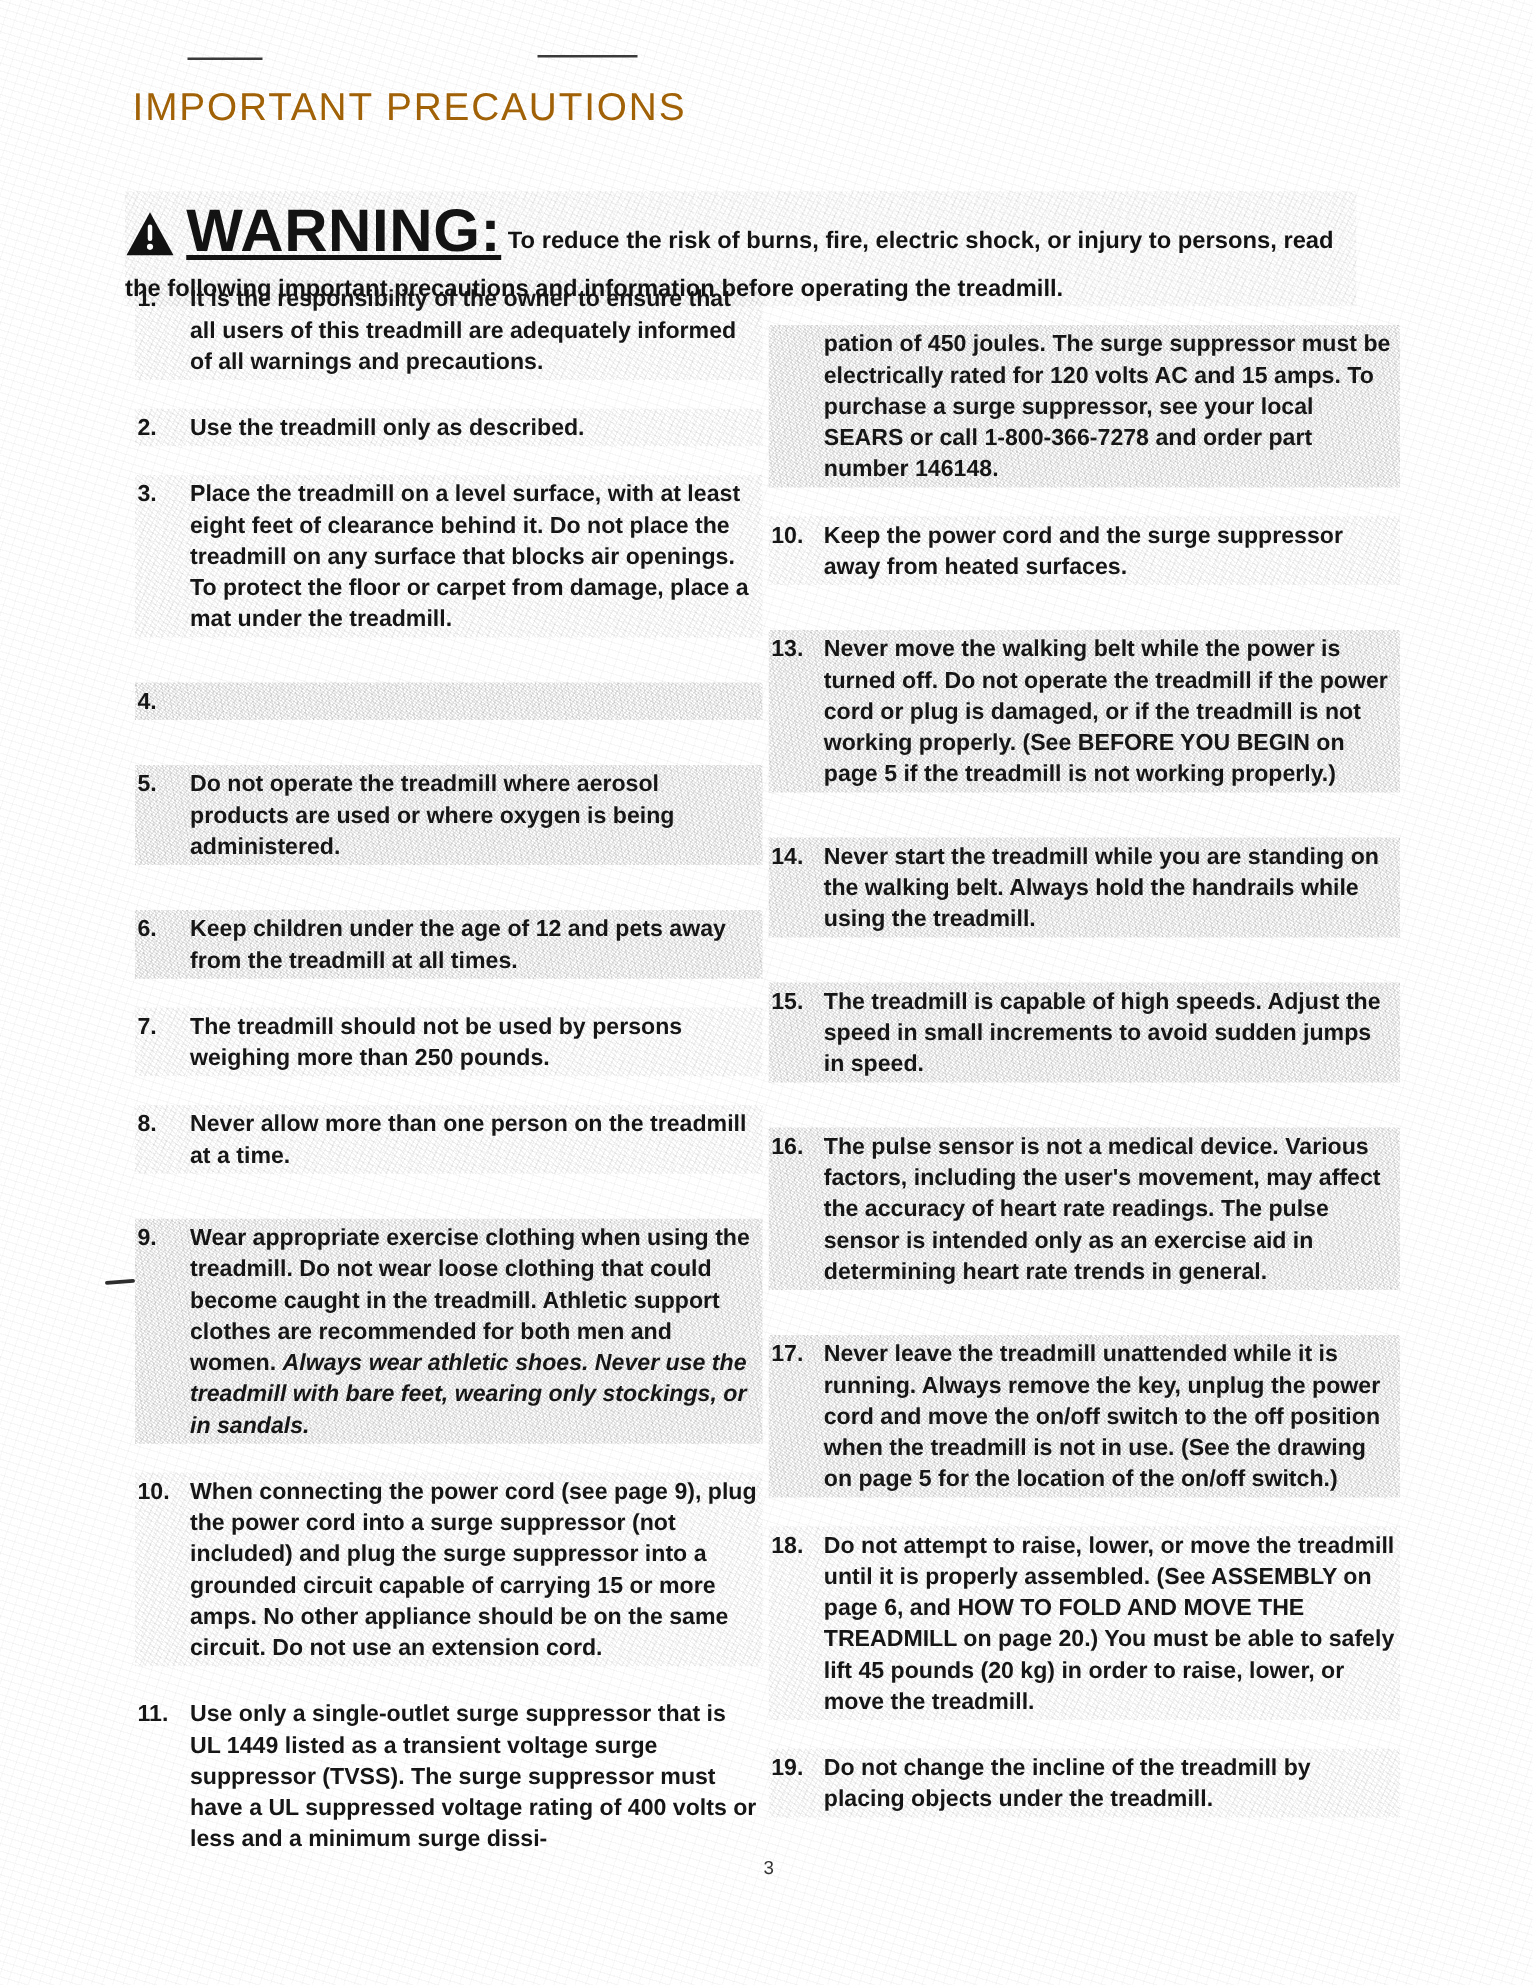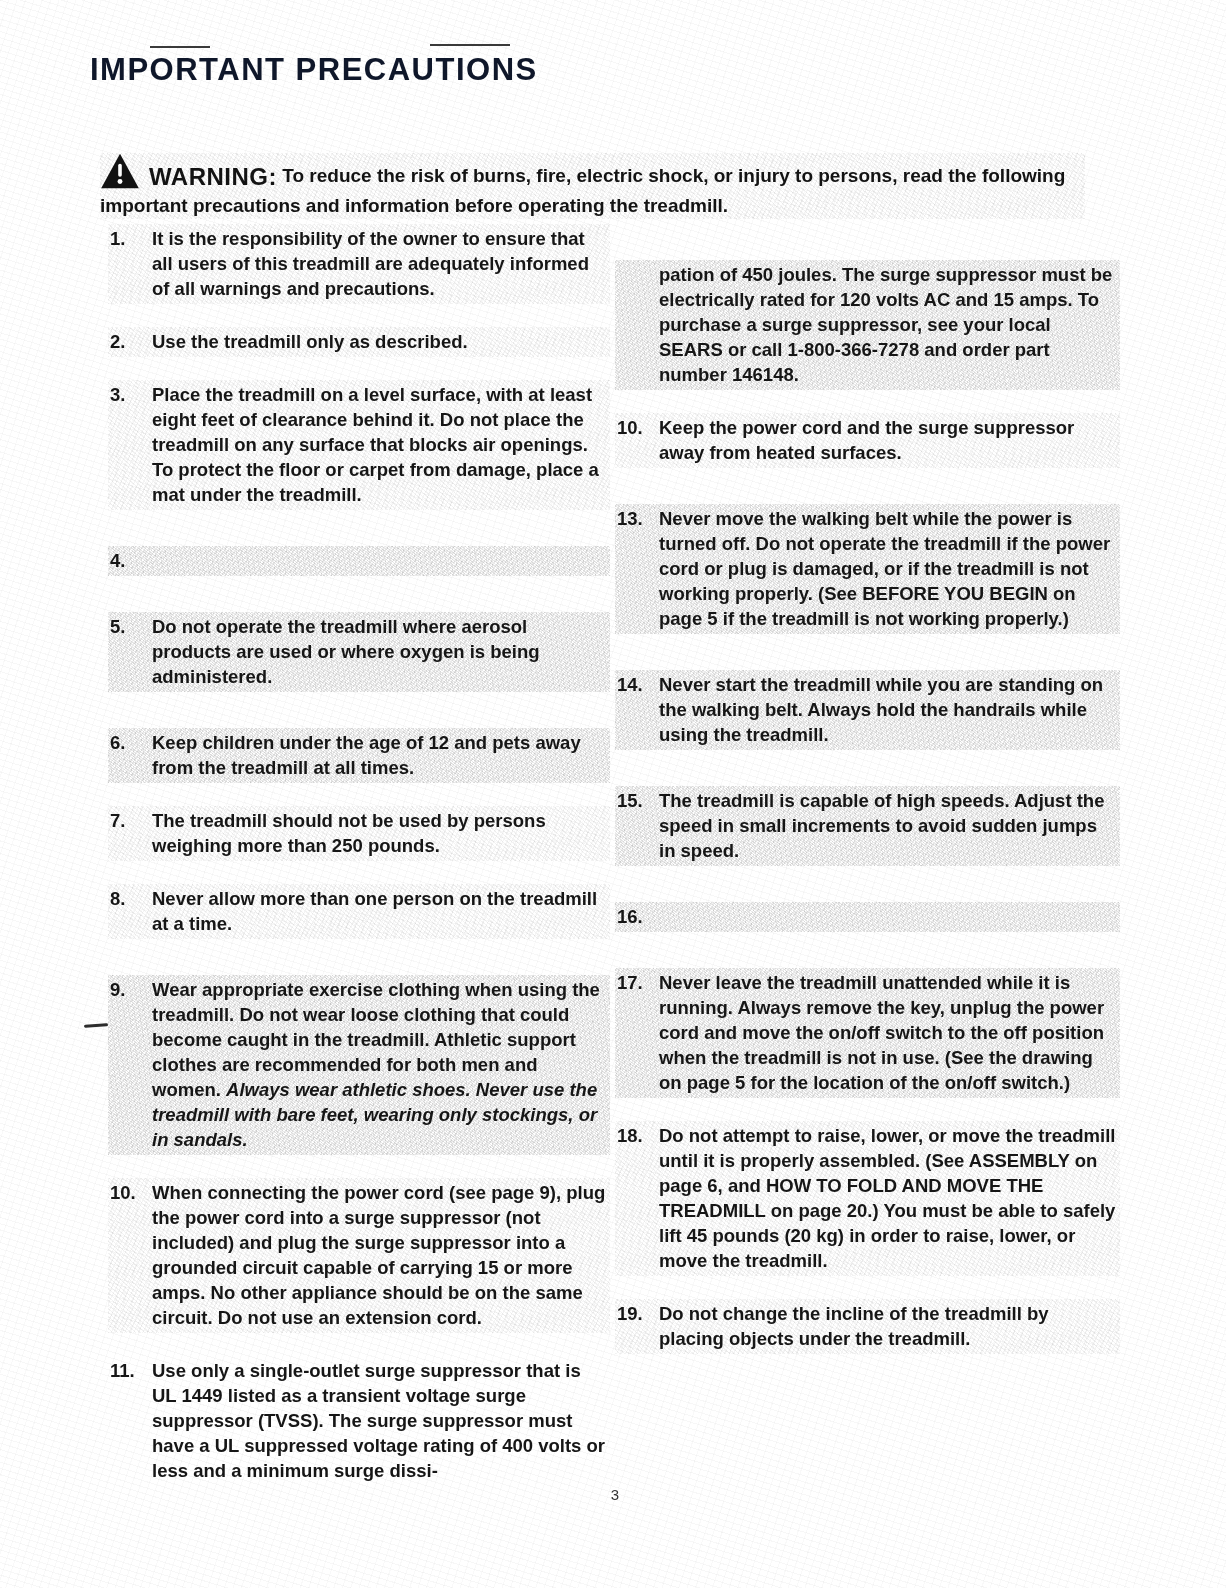--- a/index.html
+++ b/index.html
@@ -13,33 +13,33 @@
   }
   .page{position:absolute;inset:0;}
   
   .page::before{
     content:"";position:absolute;inset:0;pointer-events:none;
     background-image:
       repeating-linear-gradient(17deg, rgba(0,0,0,0.030) 0 1px, transparent 1px 6px),
       repeating-linear-gradient(-72deg, rgba(0,0,0,0.025) 0 1px, transparent 1px 8px);
   }
   .title{
-    position:absolute;left:90px;top:52px;margin:0;
-    font-size:31px;font-weight:700;letter-spacing:1.5px;color:#0f172a;
+    position:absolute;left:90px;top:52px;margin:16px;
+    font-size:31px;font-weight:400;letter-spacing:1.5px;color:#a16207;
   }
   .artifact{position:absolute;background:#3a3a3a;}
   .artifact.a1{left:150px;top:46px;width:60px;height:2px;}
   .artifact.a2{left:430px;top:44px;width:80px;height:2px;}
   .warn{
     position:absolute;left:100px;top:134px;width:985px;
     font-size:19px;font-weight:700;line-height:1.38;color:#131313;
   }
   .warn .tri{display:inline-block;vertical-align:-7px;margin-right:9px;}
   .warn .tri svg{width:40px;height:36px;display:block;}
-  .warn-label{font-size:24px;font-weight:800;letter-spacing:.5px;vertical-align:-3px;}
+  .warn-label{font-size:48px;font-weight:800;letter-spacing:.5px;vertical-align:-3px;text-decoration:underline;}
   .warn-text{font-size:19px;}
   .cols{
     position:absolute;left:108px;top:224px;width:1012px;
     display:grid;grid-template-columns:502px 505px;column-gap:5px;
   }
   ol.plist{list-style:none;margin:0;padding:0;}
   .item{
     display:flex;margin-bottom:23px;
     font-size:18.5px;line-height:25px;font-weight:700;color:#161616;
     padding:2px 2px 3px 2px;
@@ -153,20 +153,21 @@
         <li class="item n2">
           <span class="num">14.</span>
           <div class="txt"><span>Never start the treadmill while you are standing on the walking belt. Always hold the handrails while using the treadmill.</span></div>
         </li>
         <li class="item n2">
           <span class="num">15.</span>
           <div class="txt"><span>The treadmill is capable of high speeds. Adjust the speed in small increments to avoid sudden jumps in speed.</span></div>
         </li>
         <li class="item n2">
           <span class="num">16.</span>
+          <div class="txt"><span>The pulse sensor is not a medical device. Various factors, including the user's movement, may affect the accuracy of heart rate readings. The pulse sensor is intended only as an exercise aid in determining heart rate trends in general.</span></div>
         </li>
         <li class="item n2">
           <span class="num">17.</span>
           <div class="txt"><span>Never leave the treadmill unattended while it is running. Always remove the key, unplug the power cord and move the on/off switch to the off position when the treadmill is not in use. (See the drawing on page 5 for the location of the on/off switch.)</span></div>
         </li>
         <li class="item n1">
           <span class="num">18.</span>
           <div class="txt"><span>Do not attempt to raise, lower, or move the treadmill until it is properly assembled. (See ASSEMBLY on page 6, and HOW TO FOLD AND MOVE THE TREADMILL on page 20.) You must be able to safely lift 45 pounds (20 kg) in order to raise, lower, or move the treadmill.</span></div>
         </li>
         <li class="item n1">

